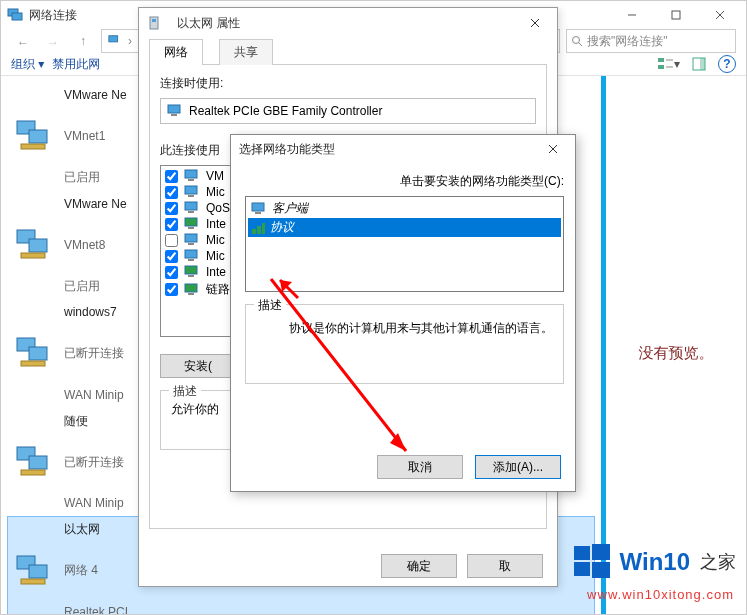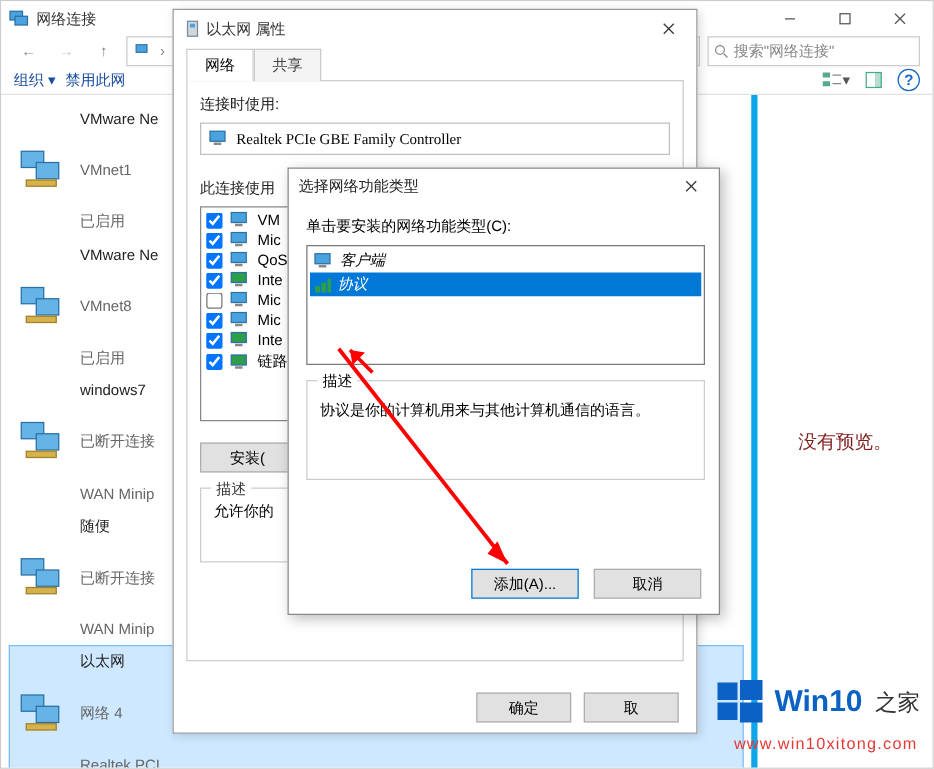--- a/index.html
+++ b/index.html
@@ -139,21 +139,21 @@
   }
   .props-title {
     height:30px;display:flex;align-items:center;padding:0 8px;color:#333;
   }
   .props-title .spacer{flex:1;}
   .props-tabs {
     display:flex;
     padding:0 10px;
     height:26px;
     align-items:center;
-    gap:0;
+    gap:16px;
   }
   .props-tab {
     padding:4px 14px;
     border:1px solid #ccc;
     border-bottom:none;
     background:#fff;
     position:relative;
     top:1px;
     font-size:12px;
   }
@@ -169,21 +169,20 @@
   }
   .props-label { color:#222; }
   .adapter-box {
     border:1px solid #bfbfbf;
     background:#fff;
     height:26px;
     display:flex;align-items:center;
     gap:6px;
     padding:0 6px;
     overflow:hidden;
-    font-family:Liberation Serif, serif;
   }
   .item-list {
     border:1px solid #888;
     background:#fff;
     flex:0 0 172px;
     overflow:auto;
     padding:2px;
   }
   .item-row {
     display:flex;align-items:center;gap:6px;
@@ -215,21 +214,21 @@
   }
 
   
   .dlg {
     position:absolute;
     left:229px; top:133px;
     width:346px; height:358px;
     background:#fff;
     border:1px solid #888;
     box-shadow:3px 3px 10px rgba(0,0,0,.25);
-    display:flex;flex-direction:column;
+    display:flex;flex-direction:column;text-align:right;
   }
   .dlg-title {
     height:28px;display:flex;align-items:center;padding:0 8px;font-size:12px;color:#222;
   }
   .dlg-title .spacer{flex:1;}
   .dlg-close {width:28px;height:22px;display:flex;align-items:center;justify-content:center;}
   .dlg-body {
     flex:1;padding:10px 11px 6px 14px;display:flex;flex-direction:column;gap:6px;
   }
   .type-list {
@@ -435,21 +434,21 @@
     <span>选中 1 个项目</span>
   </div>
 </div>
 
 <div class="props">
   <div class="props-title">
     <svg width="14" height="14" viewBox="0 0 14 14">
         <rect x="3" y="1" width="8" height="12" fill="#cfd6dc" stroke="#7a8a99"></rect>
         <rect x="5" y="3" width="4" height="3" fill="#4aa3df"></rect>
       </svg>
-    <span style="margin-left:4px">以太网 属性</span>
+    <span style="margin-left:16px">以太网 属性</span>
     <span class="spacer"></span>
     <span class="dlg-close">
         <svg width="10" height="10" viewBox="0 0 10 10">
           <line x1="1" y1="1" x2="9" y2="9" stroke="#333"></line>
           <line x1="9" y1="1" x2="1" y2="9" stroke="#333"></line>
         </svg>
       </span>
   </div>
   <div class="props-tabs">
     <div class="props-tab active">网络</div>
@@ -575,22 +574,22 @@
           </svg>
           <span>协议</span>
         </div>
       </div>
     <div class="dlg-fieldset">
       <span class="legend">描述</span>
       <div style="min-height:48px;line-height:1.6">协议是你的计算机用来与其他计算机通信的语言。</div>
     </div>
   </div>
   <div class="dlg-footer">
+    <span class="btn" style="min-width:86px">取消</span>
     <span class="btn" style="min-width:86px;border-color:#0078d7">添加(A)...</span>
-    <span class="btn" style="min-width:86px">取消</span>
   </div>
 </div>
 
 <svg class="arrow" style="left:265px;top:270px" width="160" height="200">
   <line x1="5" y1="8" x2="140" y2="180"></line>
   <polygon points="140,180 124,172 132,162"></polygon>
 </svg>
 <svg class="arrow" style="left:273px;top:273px" width="30" height="30">
   <line x1="24" y1="24" x2="6" y2="6"></line>
   <polygon points="6,6 18,8 8,18"></polygon>

